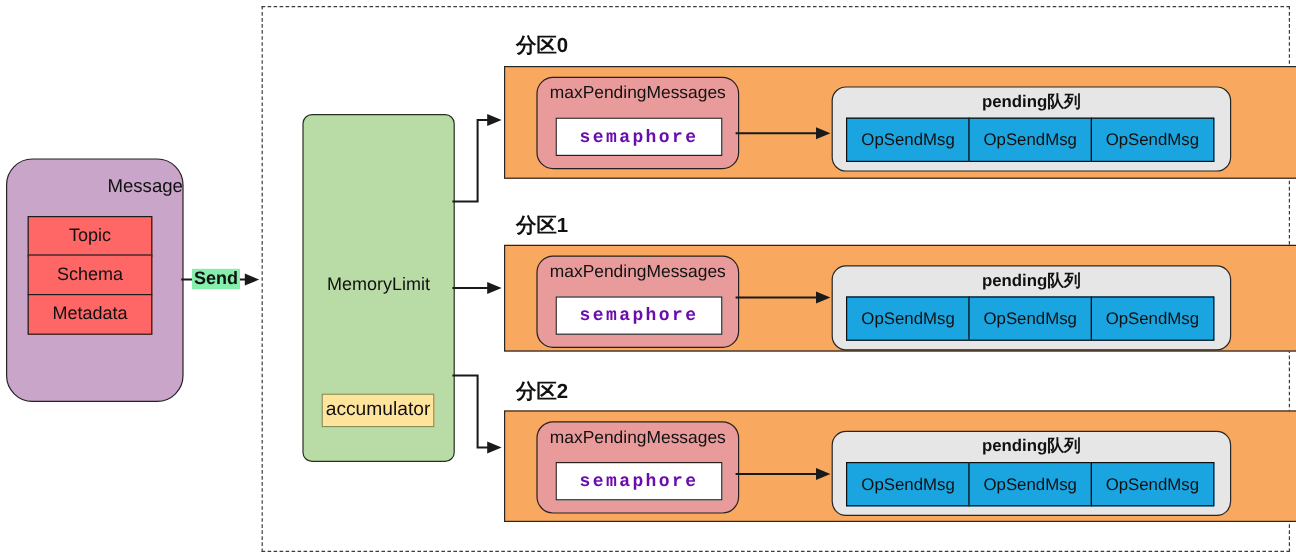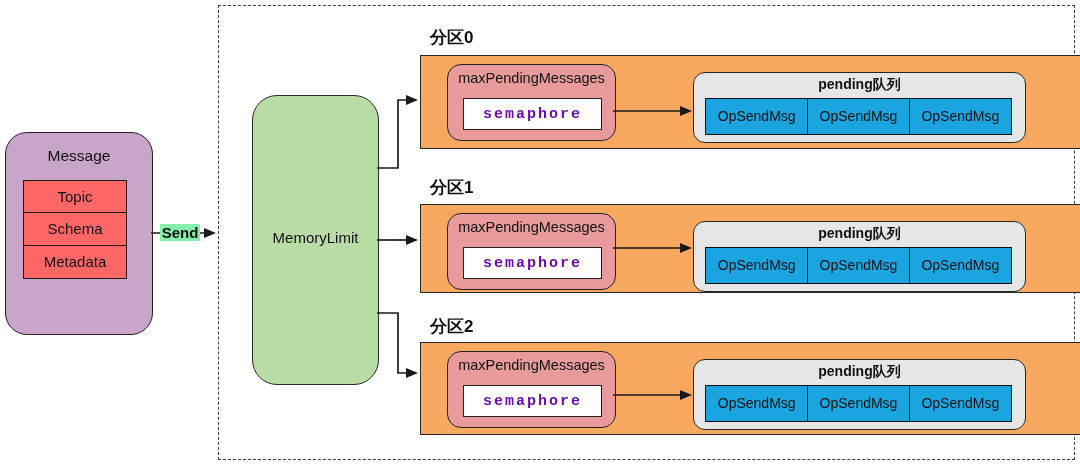--- a/index.html
+++ b/index.html
@@ -11,30 +11,30 @@
   
   #dashed-region{
     left:218px;top:5px;width:855px;height:453px;
     border:1.6px dashed #3c3c3c;z-index:1;
   }
   
   #message-box{
     left:5px;top:132px;width:146px;height:201px;border-radius:22px;
     background:var(--message-fill);border:1.6px solid #262026;z-index:3;
   }
-  #message-title{width:100%;top:14px;text-align:center;font-size:15.5px;}
+  #message-title{width:100%;top:14px;text-align:center;font-size:15.5px;padding-left:42px;}
   #message-fields{left:17px;top:47px;width:104px;}
   .field-row{
     height:32px;line-height:32px;text-align:center;font-size:15px;
     background:var(--message-field-fill);border:1.6px solid #1c1c1c;margin-top:-1.6px;
   }
   .field-row:first-child{margin-top:0;}
   
   #memory-box{
-    left:252px;top:95px;width:125px;height:288px;border-radius:25px;
+    left:252px;top:95px;width:125px;height:288px;border-radius:8px;
     background:var(--memory-fill);border:1.6px solid #26301f;z-index:3;
   }
   #memory-title{width:100%;top:133px;text-align:center;font-size:15px;}
   #accumulator-box{
     left:15px;top:232px;width:92px;height:26px;line-height:26px;text-align:center;
     font-size:16px;background:var(--accumulator-fill);
     border:1.6px solid var(--accumulator-border);
   }
   
   .partition-label{left:430px;font-weight:bold;font-size:17px;z-index:3;}
@@ -91,20 +91,21 @@
       <div class="field-row">Topic</div>
       <div class="field-row">Schema</div>
       <div class="field-row">Metadata</div>
     </div>
   </div>
 
   <div id="send-label" class="abs">Send</div>
 
   <div id="memory-box" class="abs">
     <div id="memory-title" class="abs">MemoryLimit</div>
+    <div id="accumulator-box" class="abs">accumulator</div>
   </div>
 
   <div id="p0-label" class="abs partition-label">分区0</div>
   <div id="p0-box" class="abs partition-box">
     <div class="abs maxpending-box">
       <div class="maxpending-title">maxPendingMessages</div>
       <div class="semaphore-box">
         <span class="semaphore-text">semaphore</span>
       </div>
     </div>

